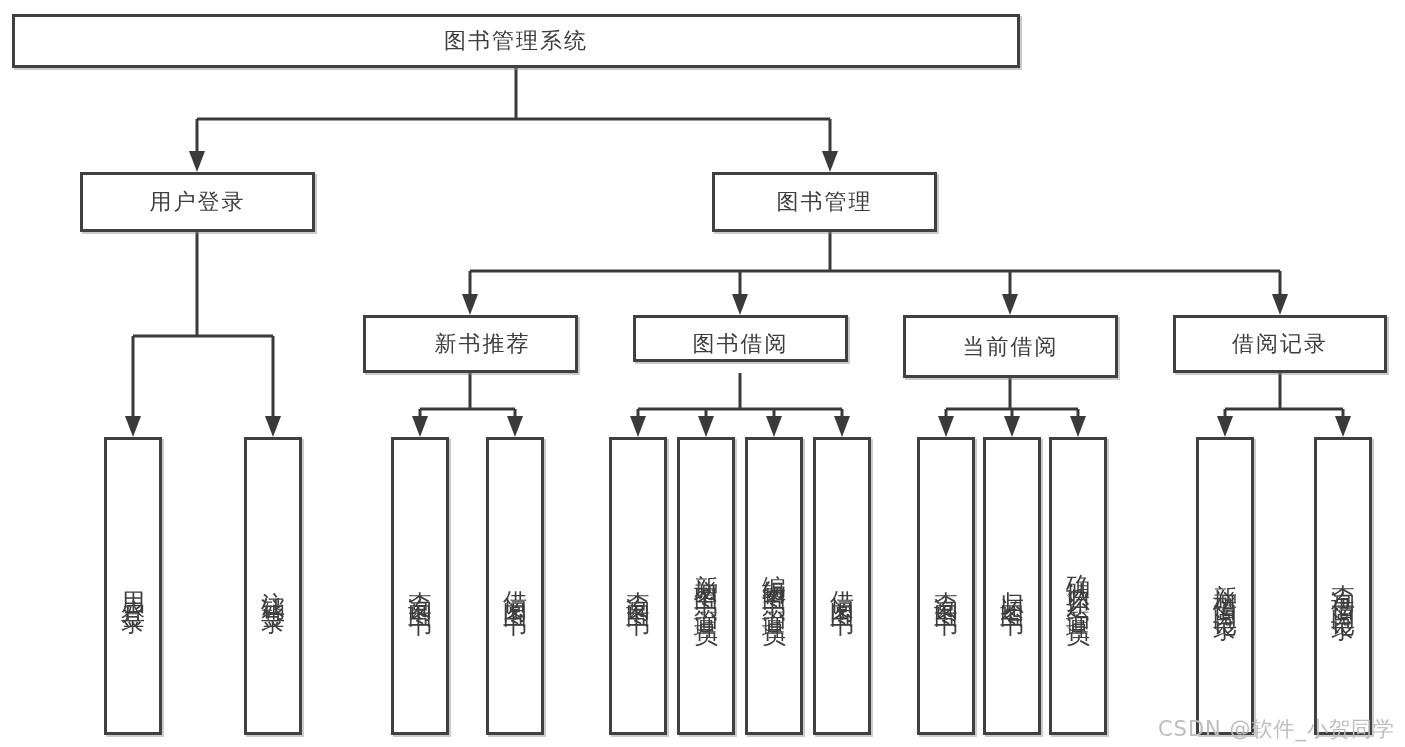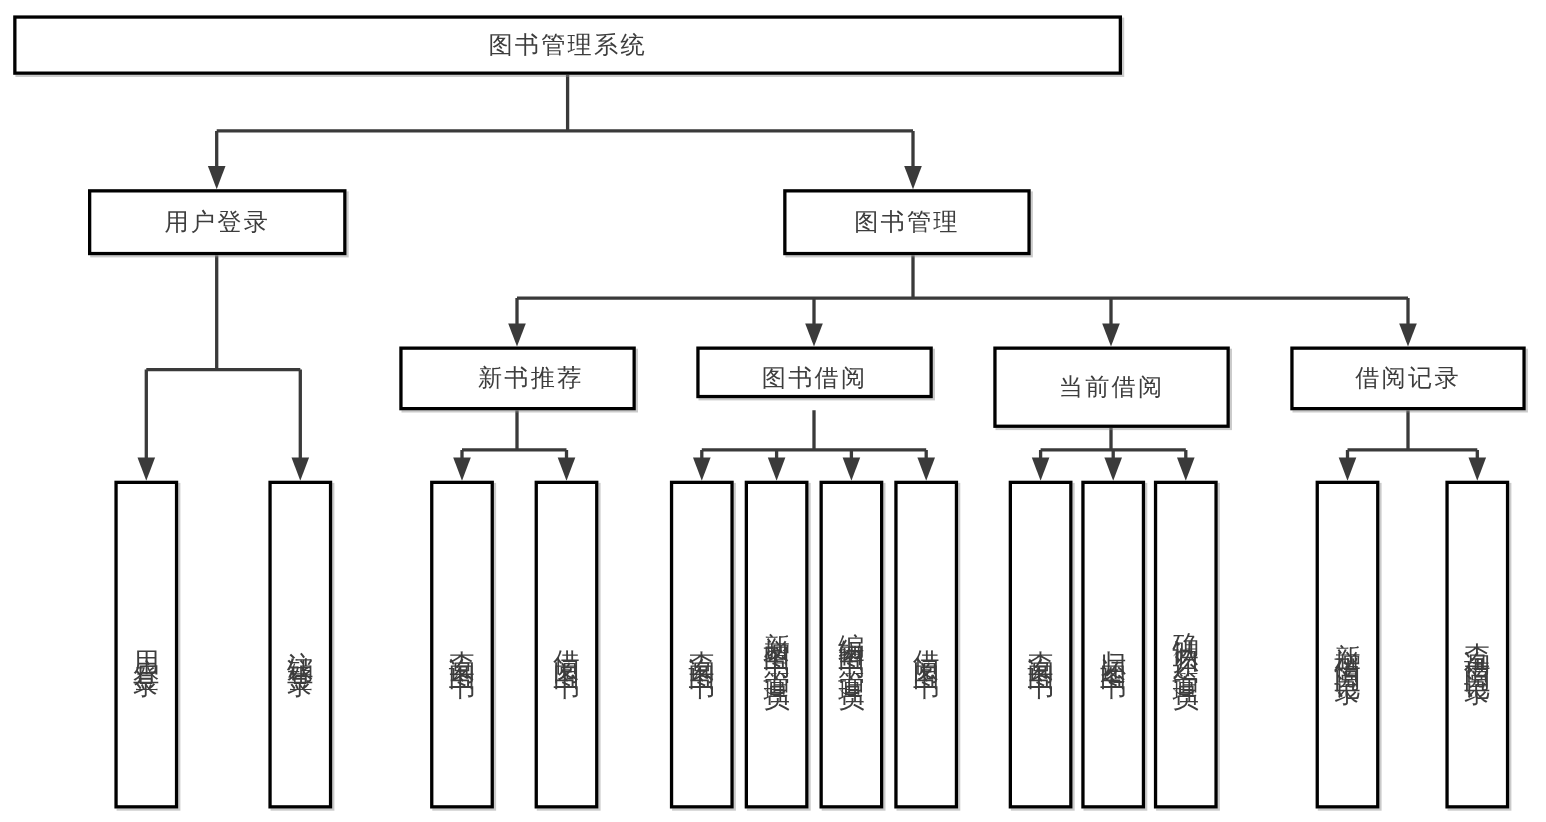--- a/index.html
+++ b/index.html
@@ -8,21 +8,21 @@
     position:relative;
     width:1405px;height:747px;
     background:#ffffff;
     overflow:hidden;
   }
   #wires{position:absolute;left:0;top:0;width:1405px;height:747px;}
   .box{
     position:absolute;
     box-sizing:border-box;
     background:#ffffff;
-    border:3px solid #000000;
+    border:3px solid #404040;
     box-shadow:2px 2px 0 rgba(140,140,140,0.45);
     display:flex;align-items:center;justify-content:center;
     color:#3d3d3d;
   }
   .h .label{
     font-size:22px;
     letter-spacing:2px;
     white-space:nowrap;
   }
   .v .label{
@@ -98,21 +98,21 @@
   <div class="box h" style="left:712px;top:172px;width:225px;height:60px;">
     <span class="label">图书管理</span>
   </div>
 
   <div class="box h" style="left:363px;top:315px;width:215px;height:58px;padding-left:24px;">
     <span class="label">新书推荐</span>
   </div>
   <div class="box h" style="left:633px;top:315px;width:215px;height:47px;align-items:flex-end;">
     <span class="label">图书借阅</span>
   </div>
-  <div class="box h" style="left:903px;top:315px;width:215px;height:74px;">
+  <div class="box h" style="left:903px;top:315px;width:215px;height:63px;">
     <span class="label">当前借阅</span>
   </div>
   <div class="box h" style="left:1173px;top:315px;width:214px;height:58px;">
     <span class="label">借阅记录</span>
   </div>
 
   <div class="box v" style="left:104px;top:437px;width:58px;height:298px;">
     <span class="label">用户登录</span>
   </div>
   <div class="box v" style="left:244px;top:437px;width:58px;height:298px;">
@@ -149,14 +149,15 @@
     <span class="label">确认归还（管理员）</span>
   </div>
 
   <div class="box v" style="left:1196px;top:437px;width:58px;height:298px;">
     <span class="label">新增借阅记录</span>
   </div>
   <div class="box v" style="left:1314px;top:437px;width:58px;height:298px;">
     <span class="label">查询借阅记录</span>
   </div>
 
+  <div class="watermark">CSDN @软件_小贺同学</div>
 
 </div>
 
 </body></html>

